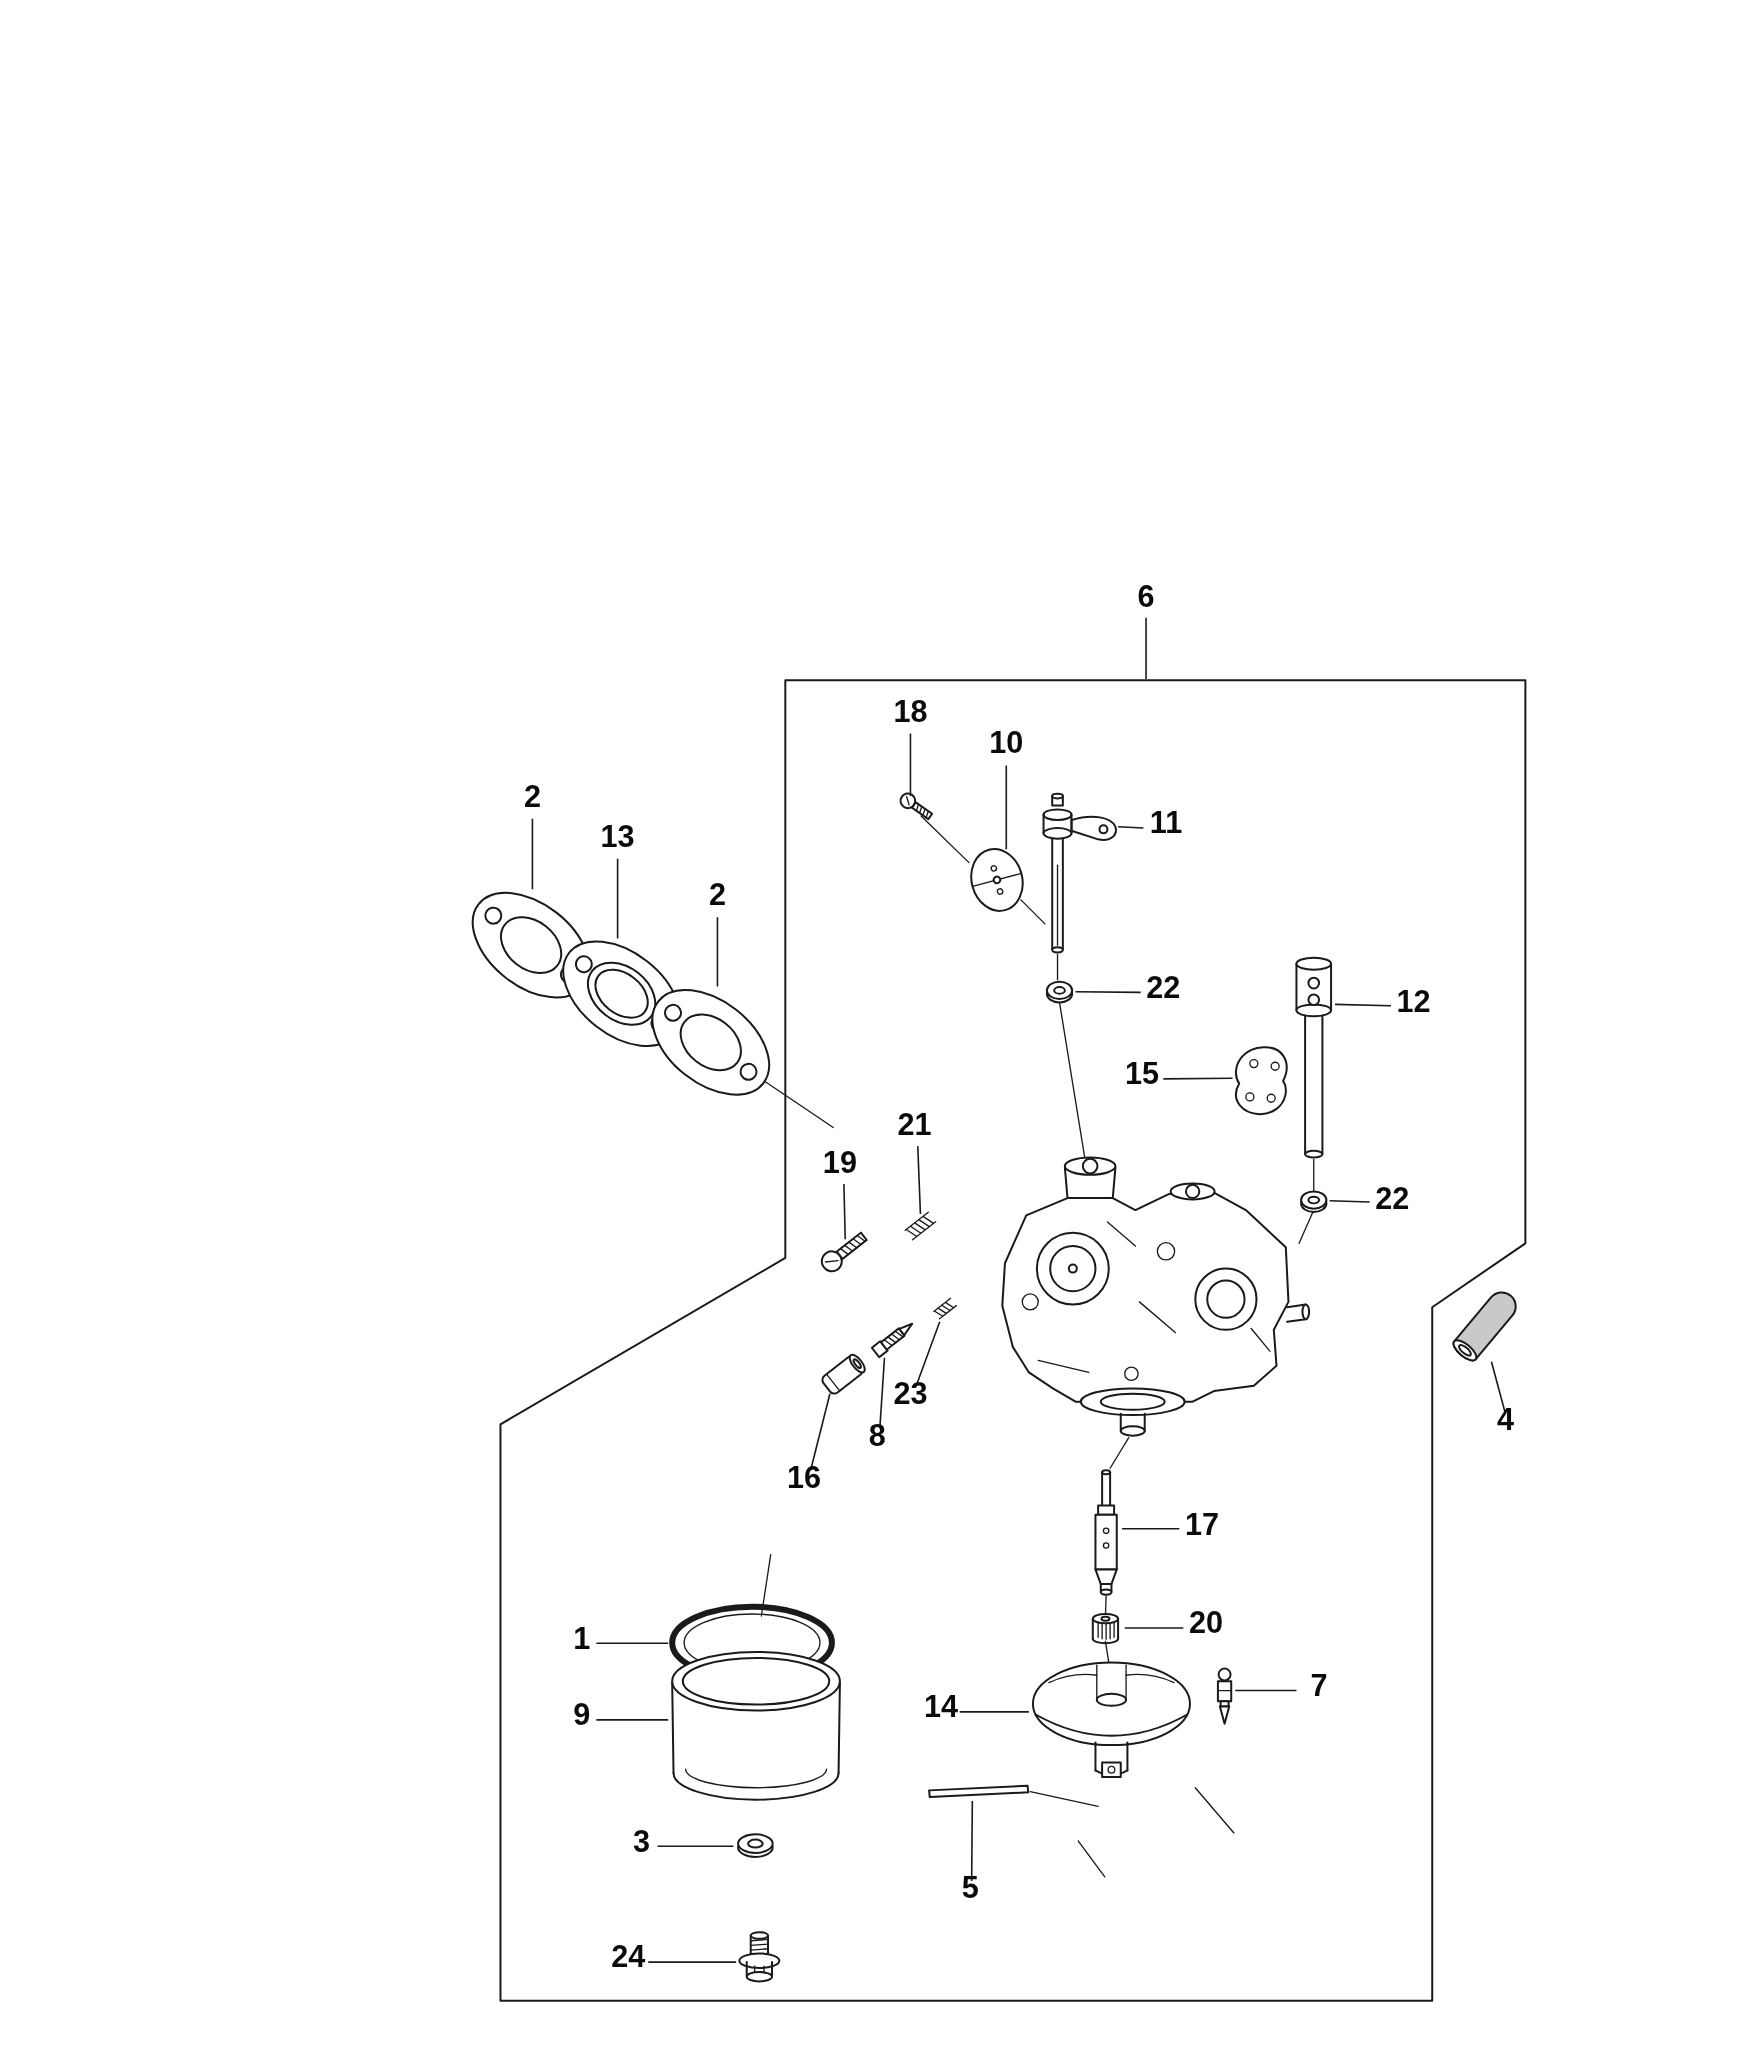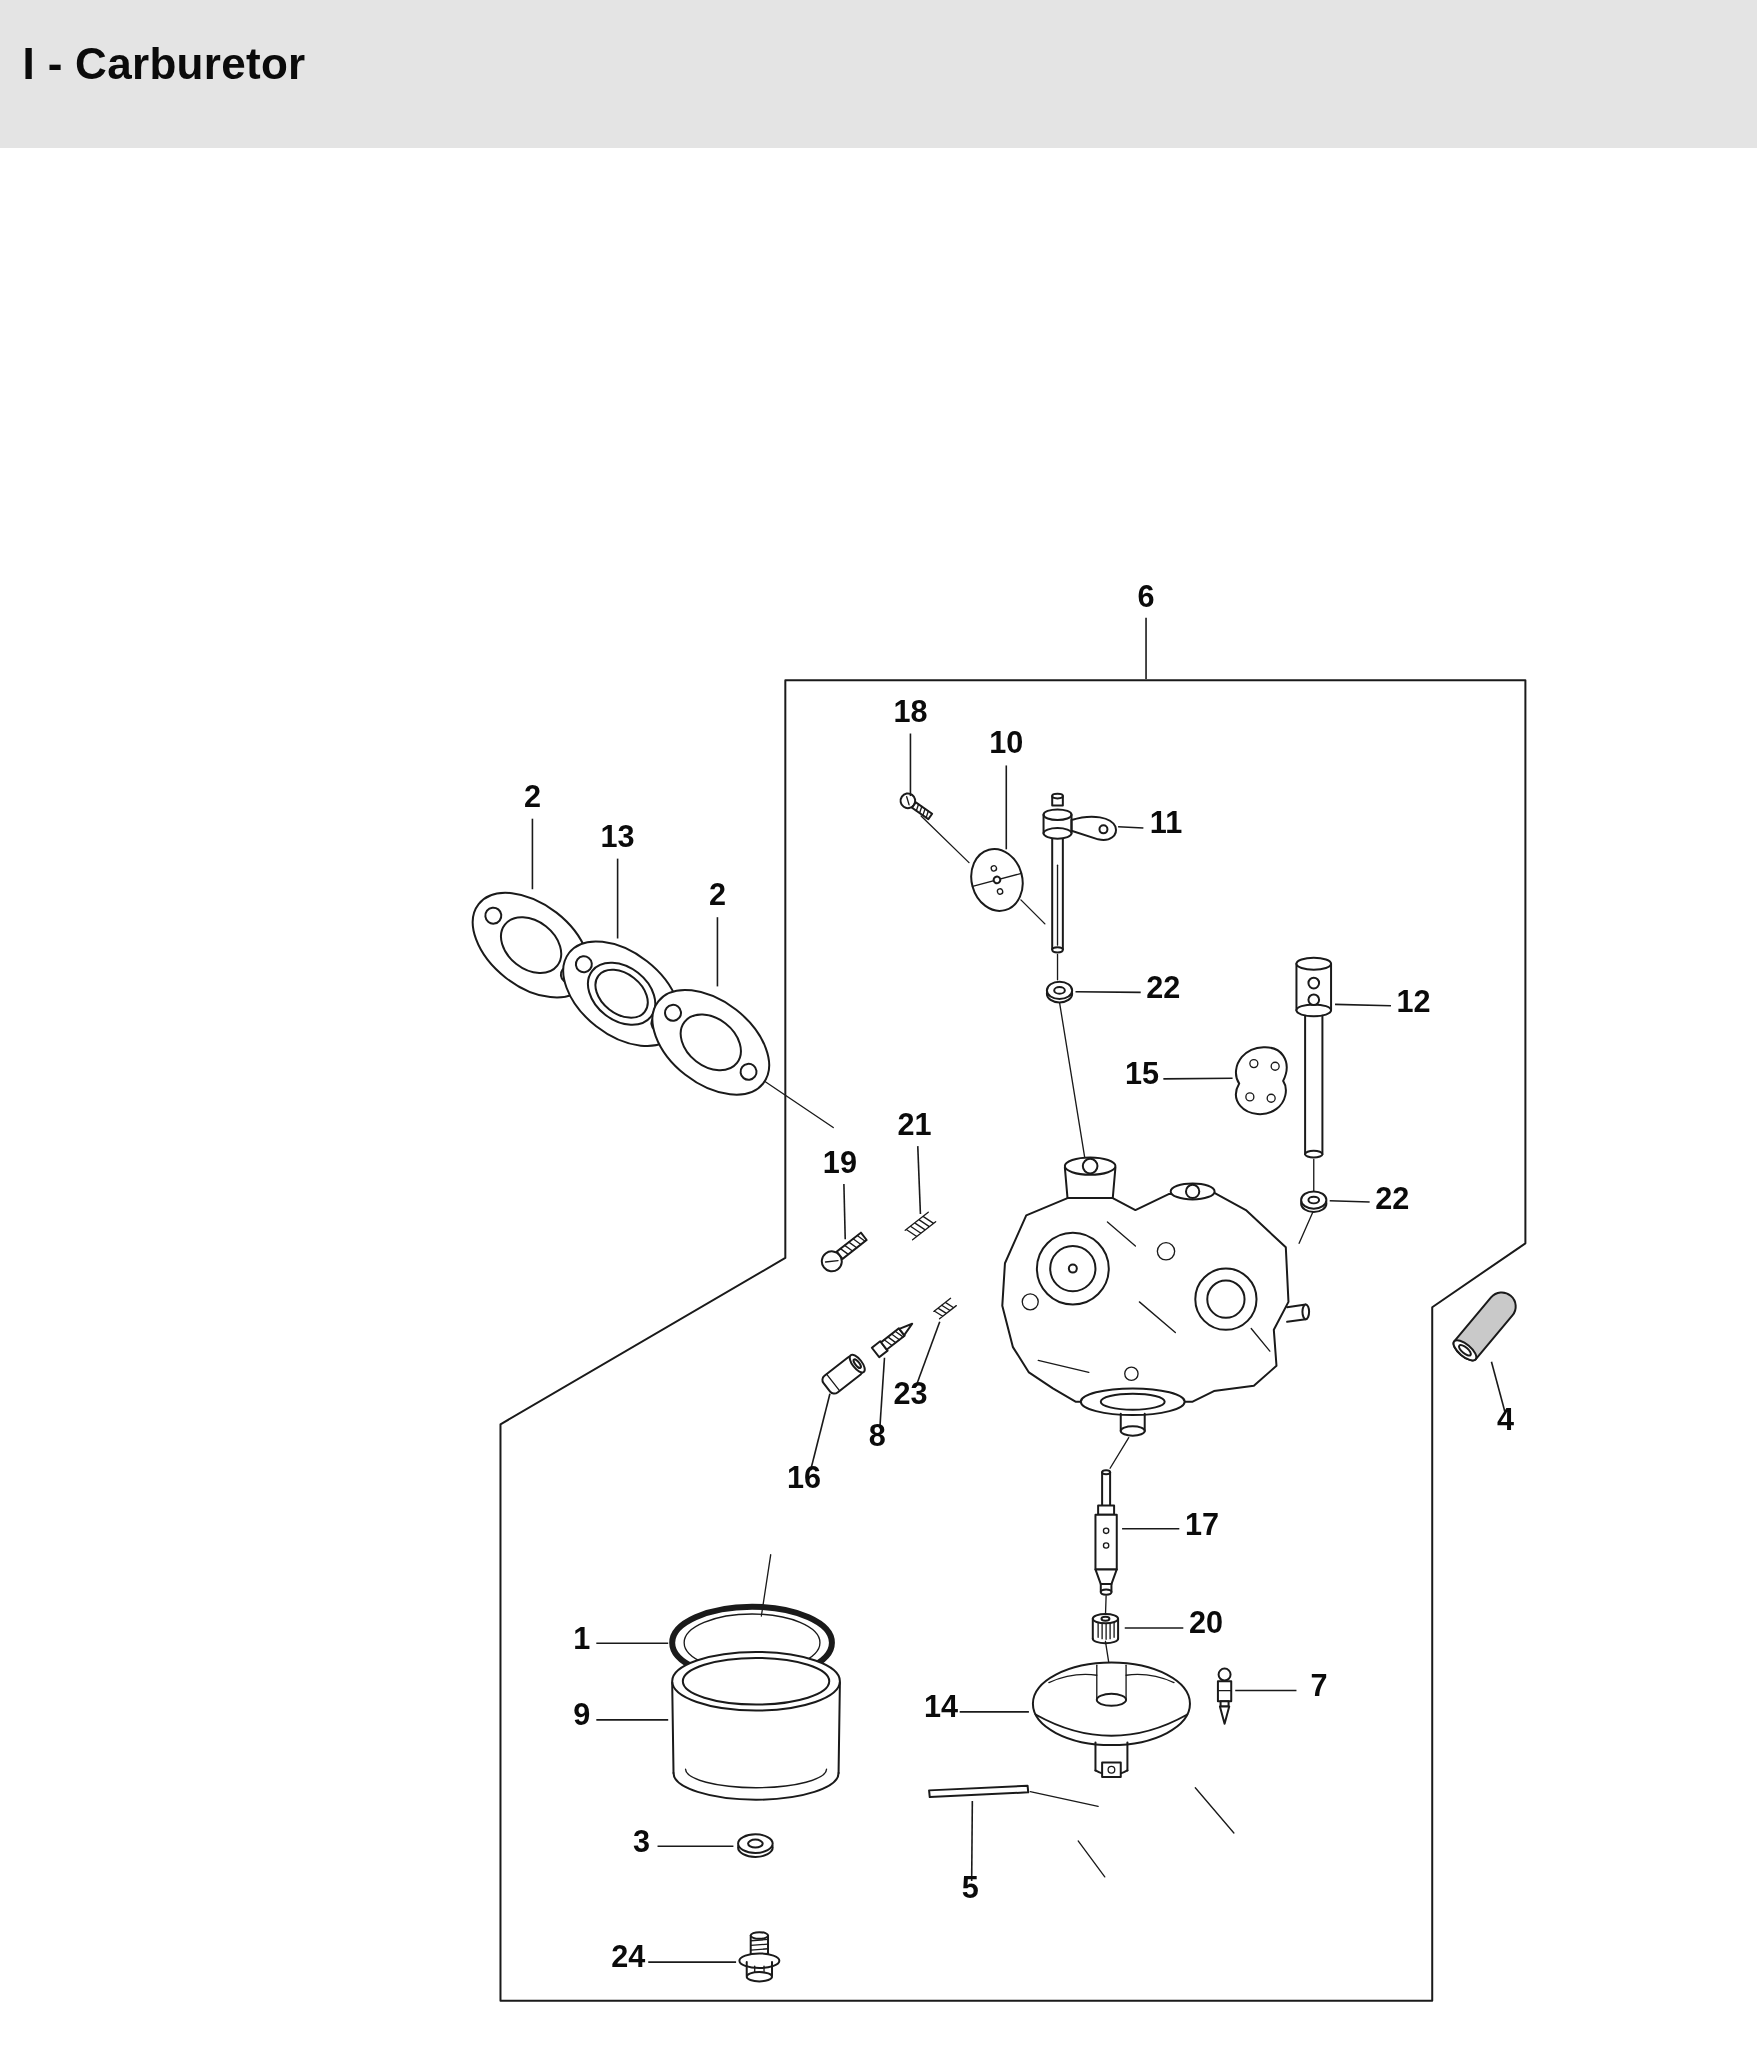--- a/index.html
+++ b/index.html
@@ -28,23 +28,20 @@
   .callout{
     font-family:"Liberation Sans",sans-serif;font-size:46px;font-weight:bold;
     fill:#0b0b0b;
   }
 </style>
 <title>I - Carburetor</title></head>
 <body>
 
 <div class="page">
 
-  <header class="header">
-    <h1>I - Carburetor</h1>
-  </header>
 
   <svg class="diagram" width="1757" height="2066" viewBox="0 0 2640 3104" xmlns="http://www.w3.org/2000/svg">
 
     <polygon class="s3" points="1180,1022 2292,1022 2292,1868 2152,1964 2152,3006 752,3006 752,2140 1180,1890"></polygon>
 
     <g class="s2">
       <line x1="1384" y1="1226" x2="1456" y2="1296"></line>
       <line x1="1534" y1="1352" x2="1570" y2="1388"></line>
       <line x1="1080" y1="1578" x2="1252" y2="1694"></line>
       <line x1="1589" y1="1434" x2="1589" y2="1472"></line>

